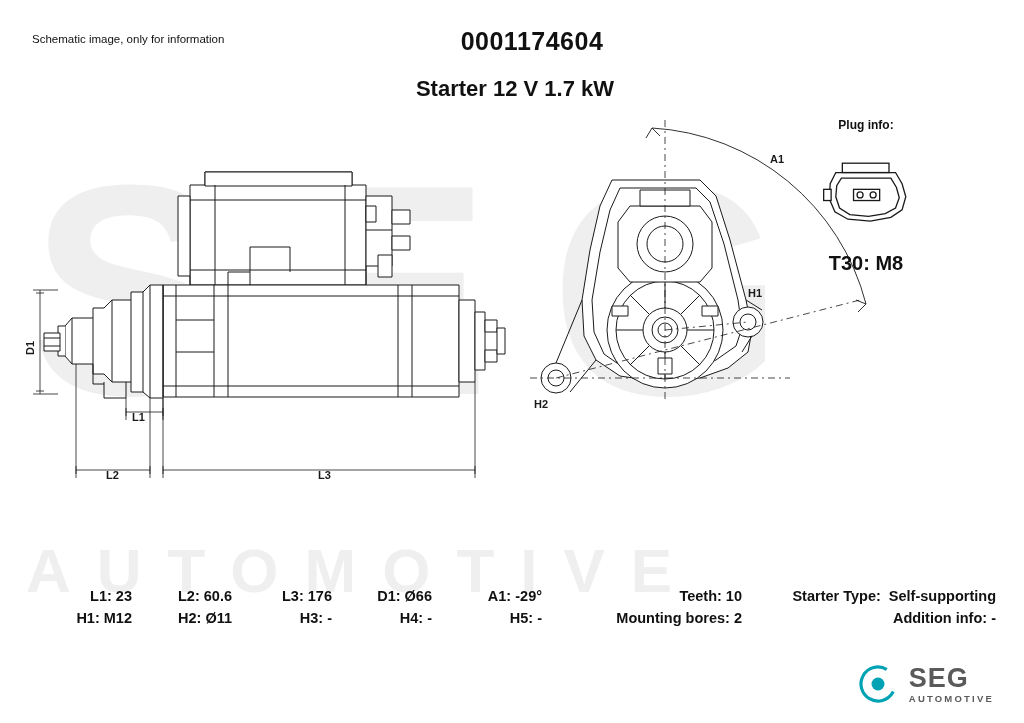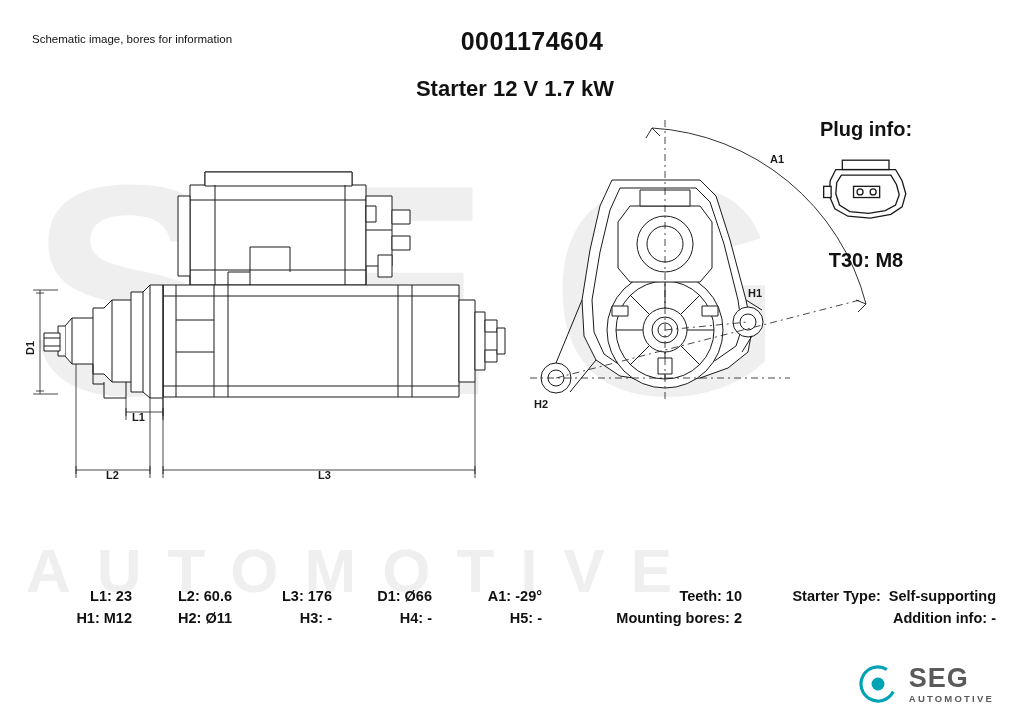--- a/index.html
+++ b/index.html
@@ -94,23 +94,23 @@
   
   .plug-panel {
     position: absolute;
     right: 28px;
     top: 118px;
     width: 260px;
     text-align: center;
     z-index: 3;
   }
   .plug-title {
-    font-size: 20px;
-    font-weight: bold;
-    margin-bottom: 8px;
+    font-size: 12px;
+    font-weight: bold;
+    margin-bottom: 20px;
   }
   .plug-vda {
     font-size: 12px;
     font-weight: bold;
     margin-bottom: 2px;
   }
   .plug-img {
     height: 84px;
     display: block;
     margin: 0 auto;
@@ -189,21 +189,21 @@
   }
 </style>
 </head>
 <body>
 
 <div class="watermark">
   <div class="wm-seg">SEG</div>
   <div class="wm-auto">AUTOMOTIVE</div>
 </div>
 
-<div class="note">Schematic image, bores for information</div>
+<div class="note">Schematic image, only for information</div>
 <div class="title-num">0001174604</div>
 <div class="title-sub">Starter 12 V 1.7 kW</div>
 
 <svg class="drawing" viewBox="0 0 1024 723">
   <g fill="none" stroke="#1a1a1a" stroke-width="1" stroke-linejoin="round">
 
     <path d="M205,185 L205,172 L352,172 L352,185" fill="#ffffff"></path>
     <rect x="190" y="185" width="176" height="100" fill="#ffffff"></rect>
     <rect x="205" y="172" width="147" height="14" fill="#ffffff"></rect>
     <path d="M190,200 L366,200"></path>

